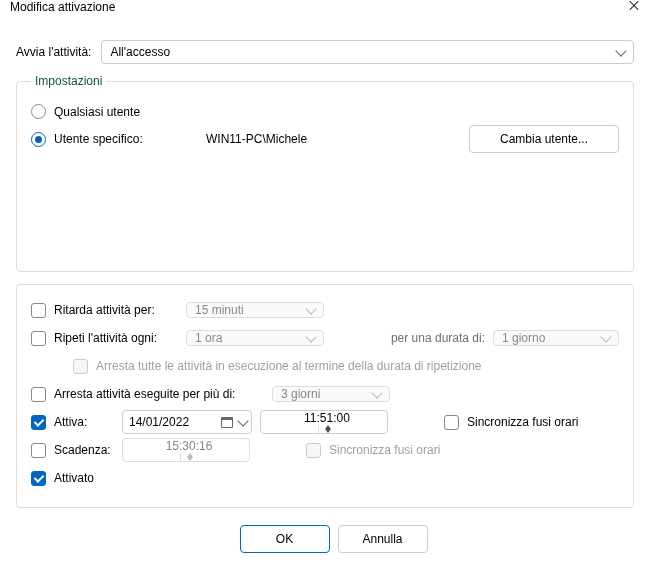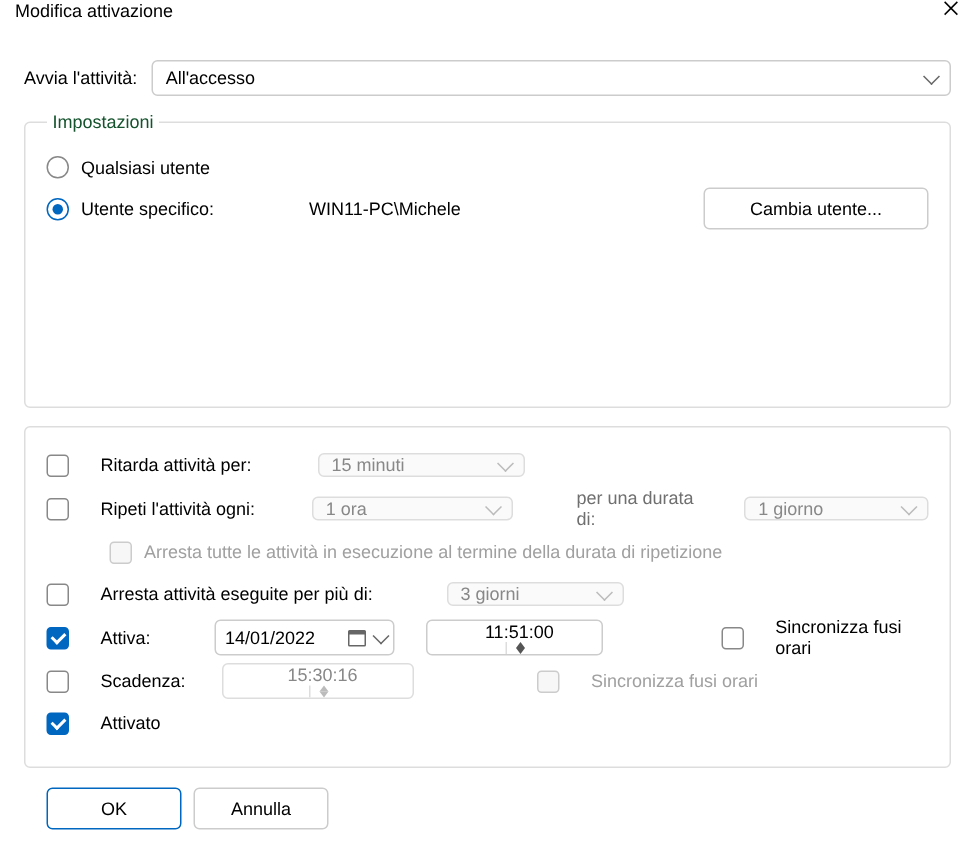--- a/index.html
+++ b/index.html
@@ -26,21 +26,21 @@
   .radio-outer { width: 15px; height: 15px; border: 1px solid #888; border-radius: 50%; display: flex; align-items: center; justify-content: center; }
   .radio-outer.checked { border-color: #0067c0; }
   .radio-outer.checked::after { content: ''; width: 7px; height: 7px; background: #0067c0; border-radius: 50%; }
 
   .userrow { display: flex; align-items: center; margin: 6px 0; }
   .userrow .label-area { display: flex; align-items: center; gap: 8px; width: 175px; }
   .userrow .val { flex: 1; font-size: 12px; }
   .btn { height: 28px; border: 1px solid #ccc; border-radius: 4px; background: #fff; font-size: 12px; padding: 0 18px; cursor: pointer; min-width: 150px; }
 
   .advbox { min-height: 200px; }
-  .advrow { display: flex; align-items: center; gap: 21px; margin: 2px 0; min-height: 26px; }
+  .advrow { display: flex; align-items: center; gap: 8px; margin: 2px 0; min-height: 26px; }
   .cb { width: 15px; height: 15px; border: 1px solid #888; border-radius: 3px; background: #fff; flex-shrink: 0; display: flex; align-items: center; justify-content: center; }
   .cb.checked { background: #0067c0; border-color: #0067c0; }
   .cb.checked::after { content: ''; width: 4px; height: 7px; border: solid #fff; border-width: 0 2px 2px 0; transform: rotate(45deg); margin-bottom: 2px; }
   .cb.disabled { border-color: #ccc; background: #f7f7f7; }
   .advrow .lab { font-size: 12px; }
   .advrow .lab.wide { width: 124px; }
   .advrow .lab.staticlab { color: #6f6f6f; }
   .disabled-text { color: #a0a0a0; }
 
   .smallselect { width: 138px; height: 16px; border: 1px solid #ddd; border-radius: 4px; background: #fafafa; display: flex; align-items: center; justify-content: space-between; padding: 0 8px; font-size: 12px; color: #888; }
@@ -60,21 +60,21 @@
   .timeinput.dis { color: #888; border-color: #ddd; }
   .spinbox { width: 18px; height: 100%; border-left: 1px solid #ddd; display: flex; flex-direction: column; }
   .spinbox .up, .spinbox .down { flex: 1; display: flex; align-items: center; justify-content: center; }
   .tri-up { width: 0; height: 0; border-left: 3px solid transparent; border-right: 3px solid transparent; border-bottom: 4px solid #555; }
   .tri-down { width: 0; height: 0; border-left: 3px solid transparent; border-right: 3px solid transparent; border-top: 4px solid #555; }
   .timeinput.dis .tri-up { border-bottom-color: #bbb; }
   .timeinput.dis .tri-down { border-top-color: #bbb; }
 
   .subrow { padding-left: 42px; color: #a0a0a0; display: flex; align-items: center; gap: 8px; }
 
-  .footer { position: absolute; bottom: 0; left: 17px; right: 0; height: 50px; display: flex; justify-content: flex-start; align-items: center; gap: 8px; padding: 0 14px; }
+  .footer { position: absolute; bottom: 0; left: 17px; right: 0; height: 50px; display: flex; justify-content: center; align-items: center; gap: 8px; padding: 0 14px; }
   .footer .fbtn { height: 28px; width: 90px; border: 1px solid #ccc; border-radius: 4px; background: #fff; font-size: 12px; cursor: pointer; }
   .footer .fbtn.primary { border: 1px solid #0067c0; }
 
   .spacer-flex { flex: 1; }
   .gap40 { width: 40px; }
 </style>
 </head>
 <body>
 
 <div class="titlebar">

